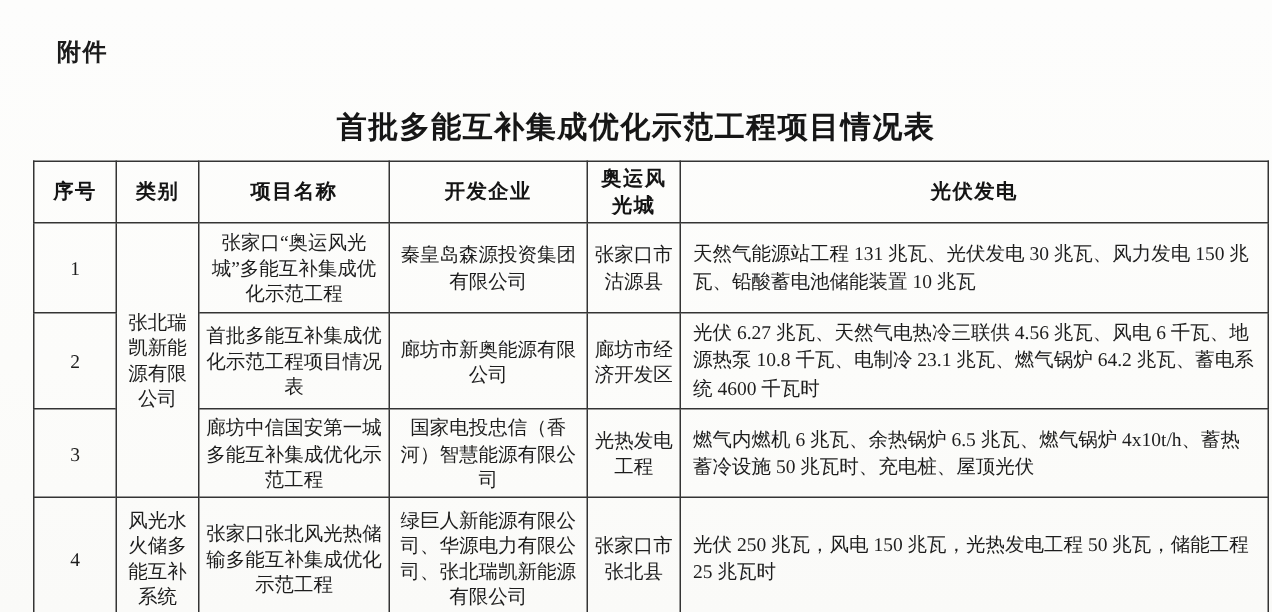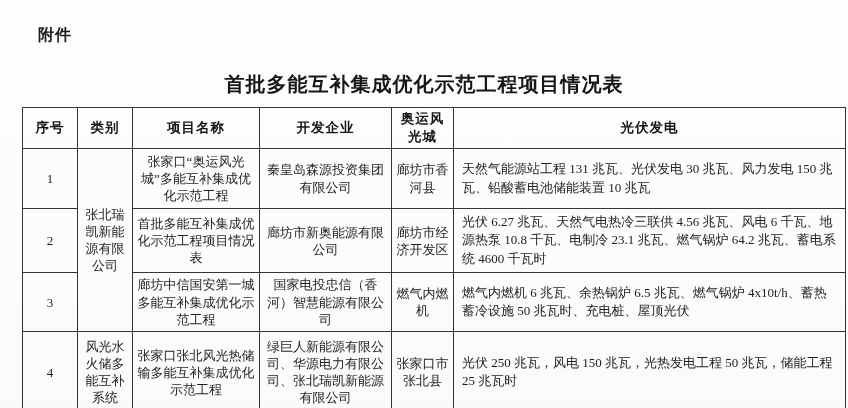--- a/index.html
+++ b/index.html
@@ -99,35 +99,35 @@
         <th>奥运风光城</th>
         <th>光伏发电</th>
       </tr>
     </thead>
     <tbody>
       <tr class="row-1">
         <td>1</td>
         <td rowspan="3">张北瑞凯新能源有限公司</td>
         <td>张家口“奥运风光城”多能互补集成优化示范工程</td>
         <td>秦皇岛森源投资集团有限公司</td>
-        <td>廊坊市香河县</td>
+        <td>张家口市沽源县</td>
         <td class="content-cell">天然气能源站工程 131 兆瓦、光伏发电 30 兆瓦、风力发电 150 兆瓦、铅酸蓄电池储能装置 10 兆瓦</td>
       </tr>
       <tr class="row-2">
         <td>2</td>
         <td>首批多能互补集成优化示范工程项目情况表</td>
         <td>廊坊市新奥能源有限公司</td>
         <td>廊坊市经济开发区</td>
         <td class="content-cell">光伏 6.27 兆瓦、天然气电热冷三联供 4.56 兆瓦、风电 6 千瓦、地源热泵 10.8 千瓦、电制冷 23.1 兆瓦、燃气锅炉 64.2 兆瓦、蓄电系统 4600 千瓦时</td>
       </tr>
       <tr class="row-3">
         <td>3</td>
         <td>廊坊中信国安第一城多能互补集成优化示范工程</td>
         <td>国家电投忠信（香河）智慧能源有限公司</td>
-        <td>燃气内燃机</td>
+        <td>光热发电工程</td>
         <td class="content-cell">燃气内燃机 6 兆瓦、余热锅炉 6.5 兆瓦、燃气锅炉 4x10t/h、蓄热蓄冷设施 50 兆瓦时、充电桩、屋顶光伏</td>
       </tr>
       <tr class="row-4">
         <td>4</td>
         <td>风光水火储多能互补系统</td>
         <td>张家口张北风光热储输多能互补集成优化示范工程</td>
         <td>绿巨人新能源有限公司、华源电力有限公司、张北瑞凯新能源有限公司</td>
         <td>张家口市张北县</td>
         <td class="content-cell">光伏 250 兆瓦，风电 150 兆瓦，光热发电工程 50 兆瓦，储能工程 25 兆瓦时</td>
       </tr>

